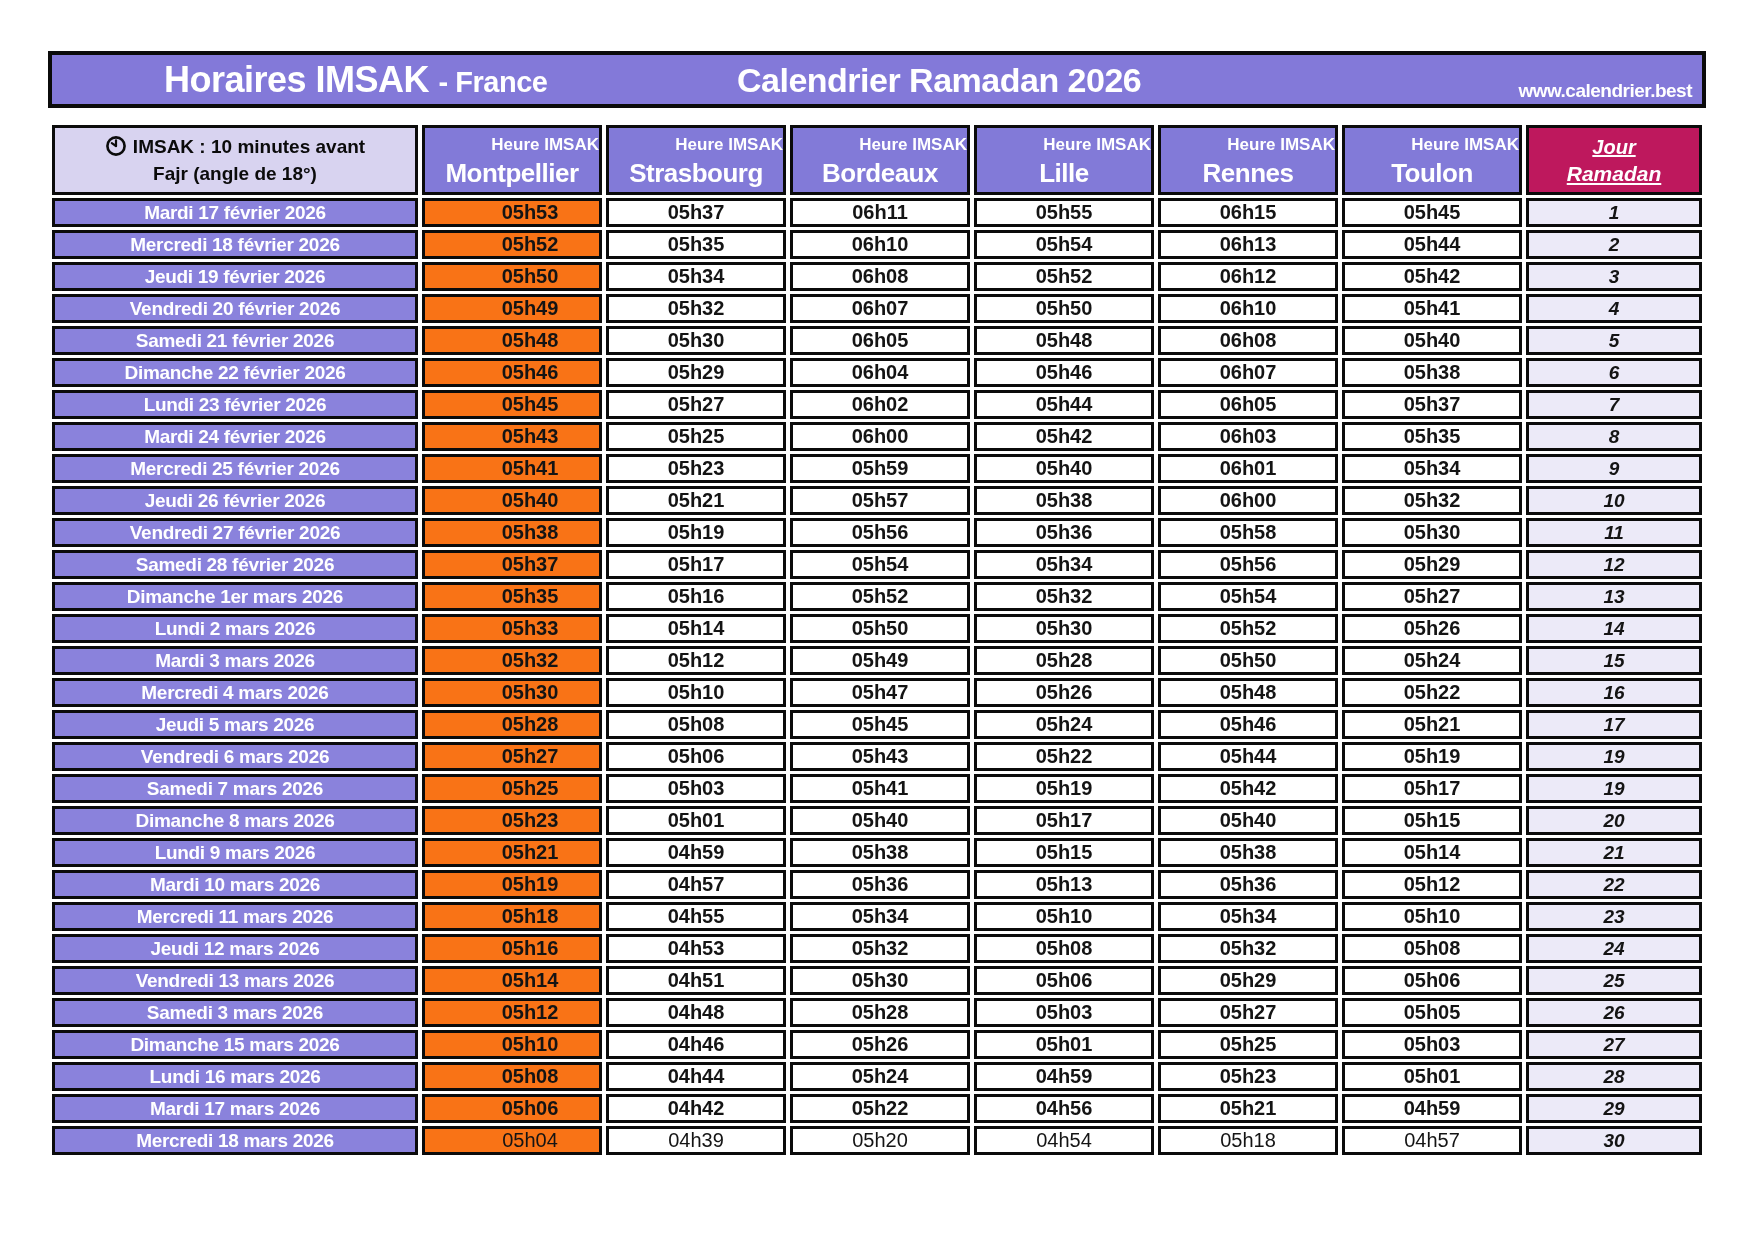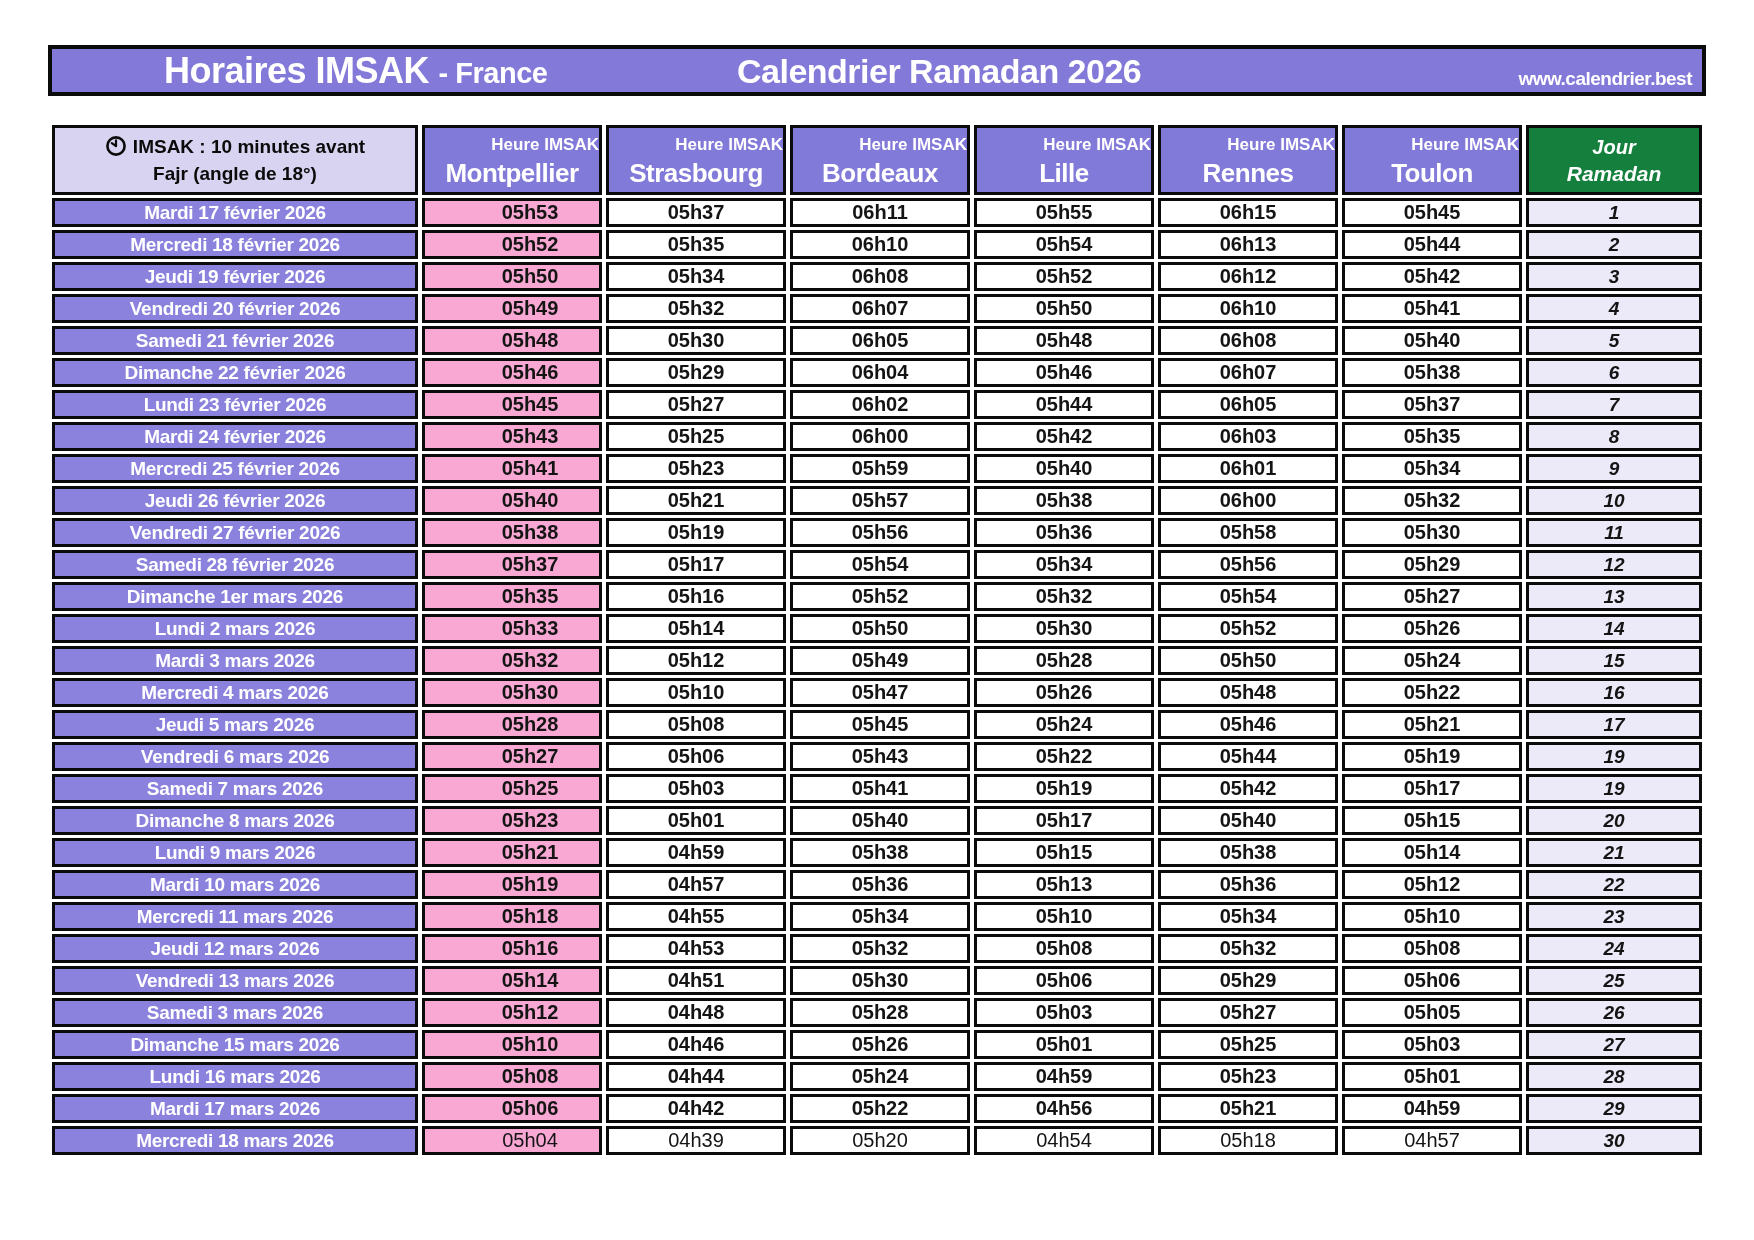--- a/index.html
+++ b/index.html
@@ -3,21 +3,21 @@
 <meta charset="utf-8">
 <style>
   html,body{margin:0;padding:0;background:#ffffff;}
   body{
     width:1754px;height:1240px;position:relative;
     font-family:"Liberation Sans","DejaVu Sans",sans-serif;
     -webkit-font-smoothing:antialiased;
   }
   
   .banner{
-    position:absolute;left:48px;top:45px;width:1658px;height:51px;
+    position:absolute;left:48px;top:51px;width:1658px;height:57px;
     background:#8379d9;border:4px solid #0b0b0b;box-sizing:border-box;
   }
   .banner-title-left{
     position:absolute;left:112px;top:50%;transform:translateY(-50%);
     color:#ffffff;font-weight:bold;font-size:36px;white-space:nowrap;letter-spacing:-.5px;
   }
   .banner-title-left .sub{font-size:29px;}
   .banner-title-center{
     position:absolute;left:685px;top:50%;transform:translateY(-50%);
     color:#ffffff;font-weight:bold;font-size:34px;white-space:nowrap;letter-spacing:-.5px;
@@ -36,29 +36,29 @@
     padding:0;overflow:hidden;white-space:nowrap;
   }
   th.info-cell{
     background:#d8d3f0;color:#0b0b0b;height:64px;
     font-size:19px;font-weight:bold;line-height:27px;
   }
   .clock-svg{vertical-align:-4px;margin-right:6px;}
   th.city-col{background:#827ad8;color:#ffffff;height:64px;}
   th.city-col .th-sub{display:block;font-size:17px;font-weight:bold;line-height:24px;margin-top:2px;text-align:right;}
   th.city-col .th-city{display:block;font-size:26px;font-weight:bold;line-height:32px;letter-spacing:-.5px;}
-  th.day-col{background:#15803d;color:#ffffff;height:64px;font-style:italic;}
+  th.day-col{background:#be185d;color:#ffffff;height:64px;font-style:italic;text-decoration:underline;}
   th.day-col .th-sub{display:block;font-size:20px;font-weight:bold;line-height:26px;margin-top:2px;}
   th.day-col .th-city{display:block;font-size:21px;font-weight:bold;line-height:28px;}
   td{height:23px;line-height:23px;}
   td.date-cell{
     background:#8a82dc;color:#ffffff;font-weight:bold;font-size:19px;letter-spacing:-.3px;
   }
   td.time-cell{background:#ffffff;color:#141414;font-weight:bold;font-size:20px;}
-  td.time-cell.first-city{background:#f9a8d4;padding-left:36px;}
+  td.time-cell.first-city{background:#f97316;padding-left:36px;}
   td.day-cell{background:#eceaf8;color:#141414;font-weight:bold;font-style:italic;font-size:19px;}
   
   tbody tr:last-child td.time-cell{font-weight:normal;}
   tbody tr:last-child td.time-cell.first-city{font-weight:normal;}
 </style>
 </head>
 <body>
 
 <div class="banner">
   <div class="banner-title-left">

